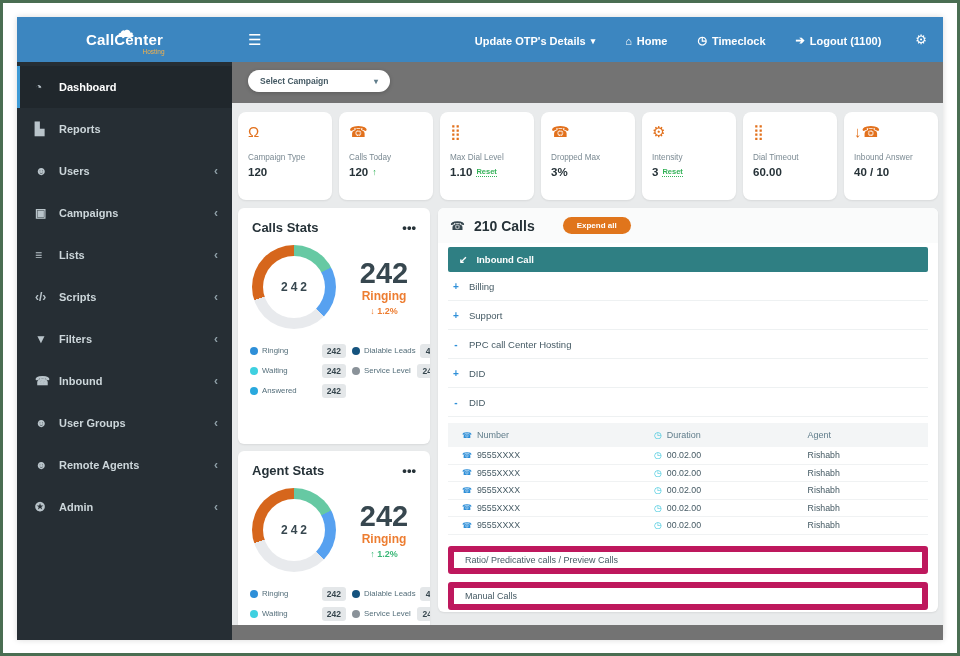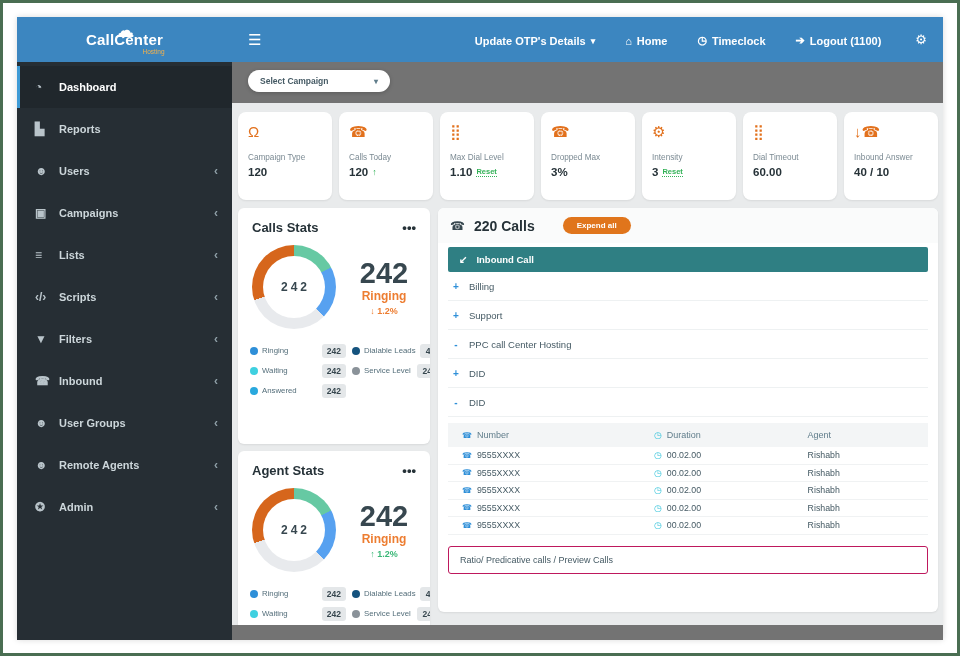--- a/index.html
+++ b/index.html
@@ -81,21 +81,21 @@
   .group-row { height:29px; display:flex; align-items:center; gap:9px; font-size:9.5px; color:#455a64; border-bottom:1px solid #eef1f2; cursor:pointer; padding:0 4px; }
   .gr-toggle { color:#2e8fd8; font-weight:bold; font-size:10px; width:8px; text-align:center; }
   .call-table { margin:6px 10px 0 10px; }
   .ct-head, .ct-row { display:grid; grid-template-columns:40% 32% 28%; align-items:center; }
   .ct-head { background:#f3f5f6; height:24px; font-size:9px; color:#607d8b; }
   .ct-cell { display:flex; align-items:center; gap:5px; padding-left:14px; }
   .ct-row { height:17.5px; font-size:8.8px; color:#455a64; border-bottom:1px solid #f0f2f3; }
   .ci-phone { color:#2e8fd8; font-size:8px; }
   .ci-clock { color:#3ec6dc; font-size:9px; }
   .footer-rows { margin:11px 10px 0 10px; display:flex; flex-direction:column; gap:8px; }
-  .footer-row { height:28px; border:1px solid #be185d; border-radius:3px; display:flex; align-items:center; padding:0 11px; font-size:9px; color:#455a64; cursor:pointer; background:#fff; }
+  .footer-row { height:28px; border:6px solid #be185d; border-radius:3px; display:flex; align-items:center; padding:0 11px; font-size:9px; color:#455a64; cursor:pointer; background:#fff; }
 </style>
 </head>
 <body>
 
 <div class="page">
 <div class="app">
 
   <aside class="sidebar">
     <div class="logo-box">
       <span class="cloud">☁</span>
@@ -337,21 +337,21 @@
                       <span class="lg-label">Service Level</span>
                       <span class="lg-badge">242</span>
                     </div>
               </div>
             </section>
           </div>
 
           <section class="panel">
             <div class="panel-header">
               <span class="ph-phone">☎</span>
-              <span class="ph-title">220 Calls</span>
+              <span class="ph-title">210 Calls</span>
               <button class="expand-btn">Expend all</button>
             </div>
             <div class="teal-bar">
               <span class="tb-icon">↙</span>
               <span>Inbound Call</span>
             </div>
             <div class="group-rows">
               <div class="group-row">
                     <span class="gr-toggle">+</span>
                     <span>Billing</span>
@@ -450,20 +450,21 @@
                       <span>00.02.00</span>
                     </div>
                 <div class="ct-cell">
                       <span>Rishabh</span>
                     </div>
               </div>
             </div>
 
             <div class="footer-rows">
               <div class="footer-row">Ratio/ Predicative calls / Preview Calls</div>
+              <div class="footer-row">Manual Calls</div>
             </div>
           </section>
         </div>
 
       </div>
     </div>
   </div>
 
 </div>
 </div>

